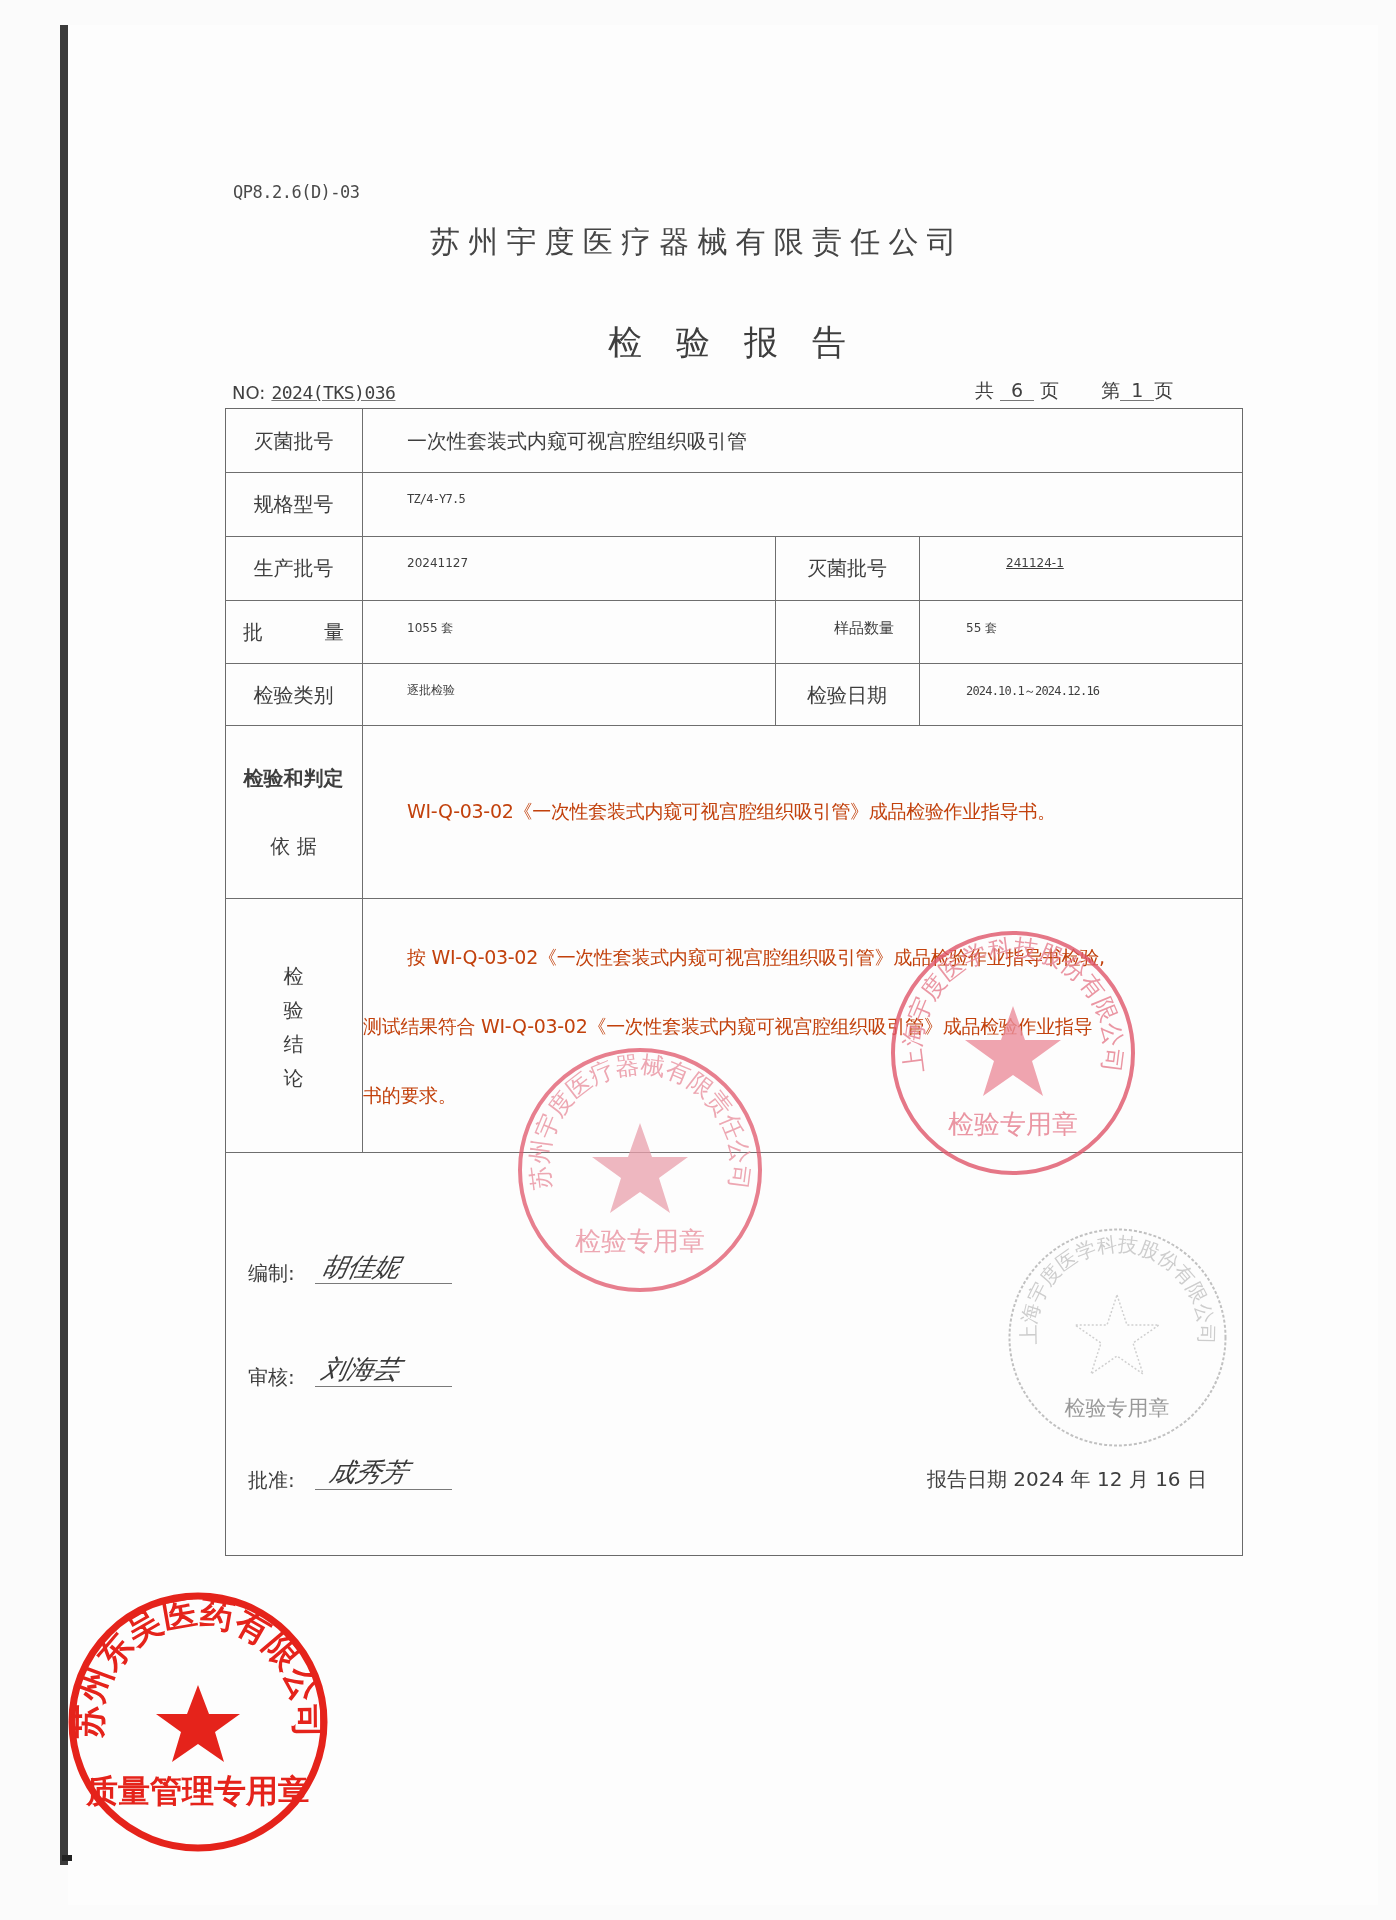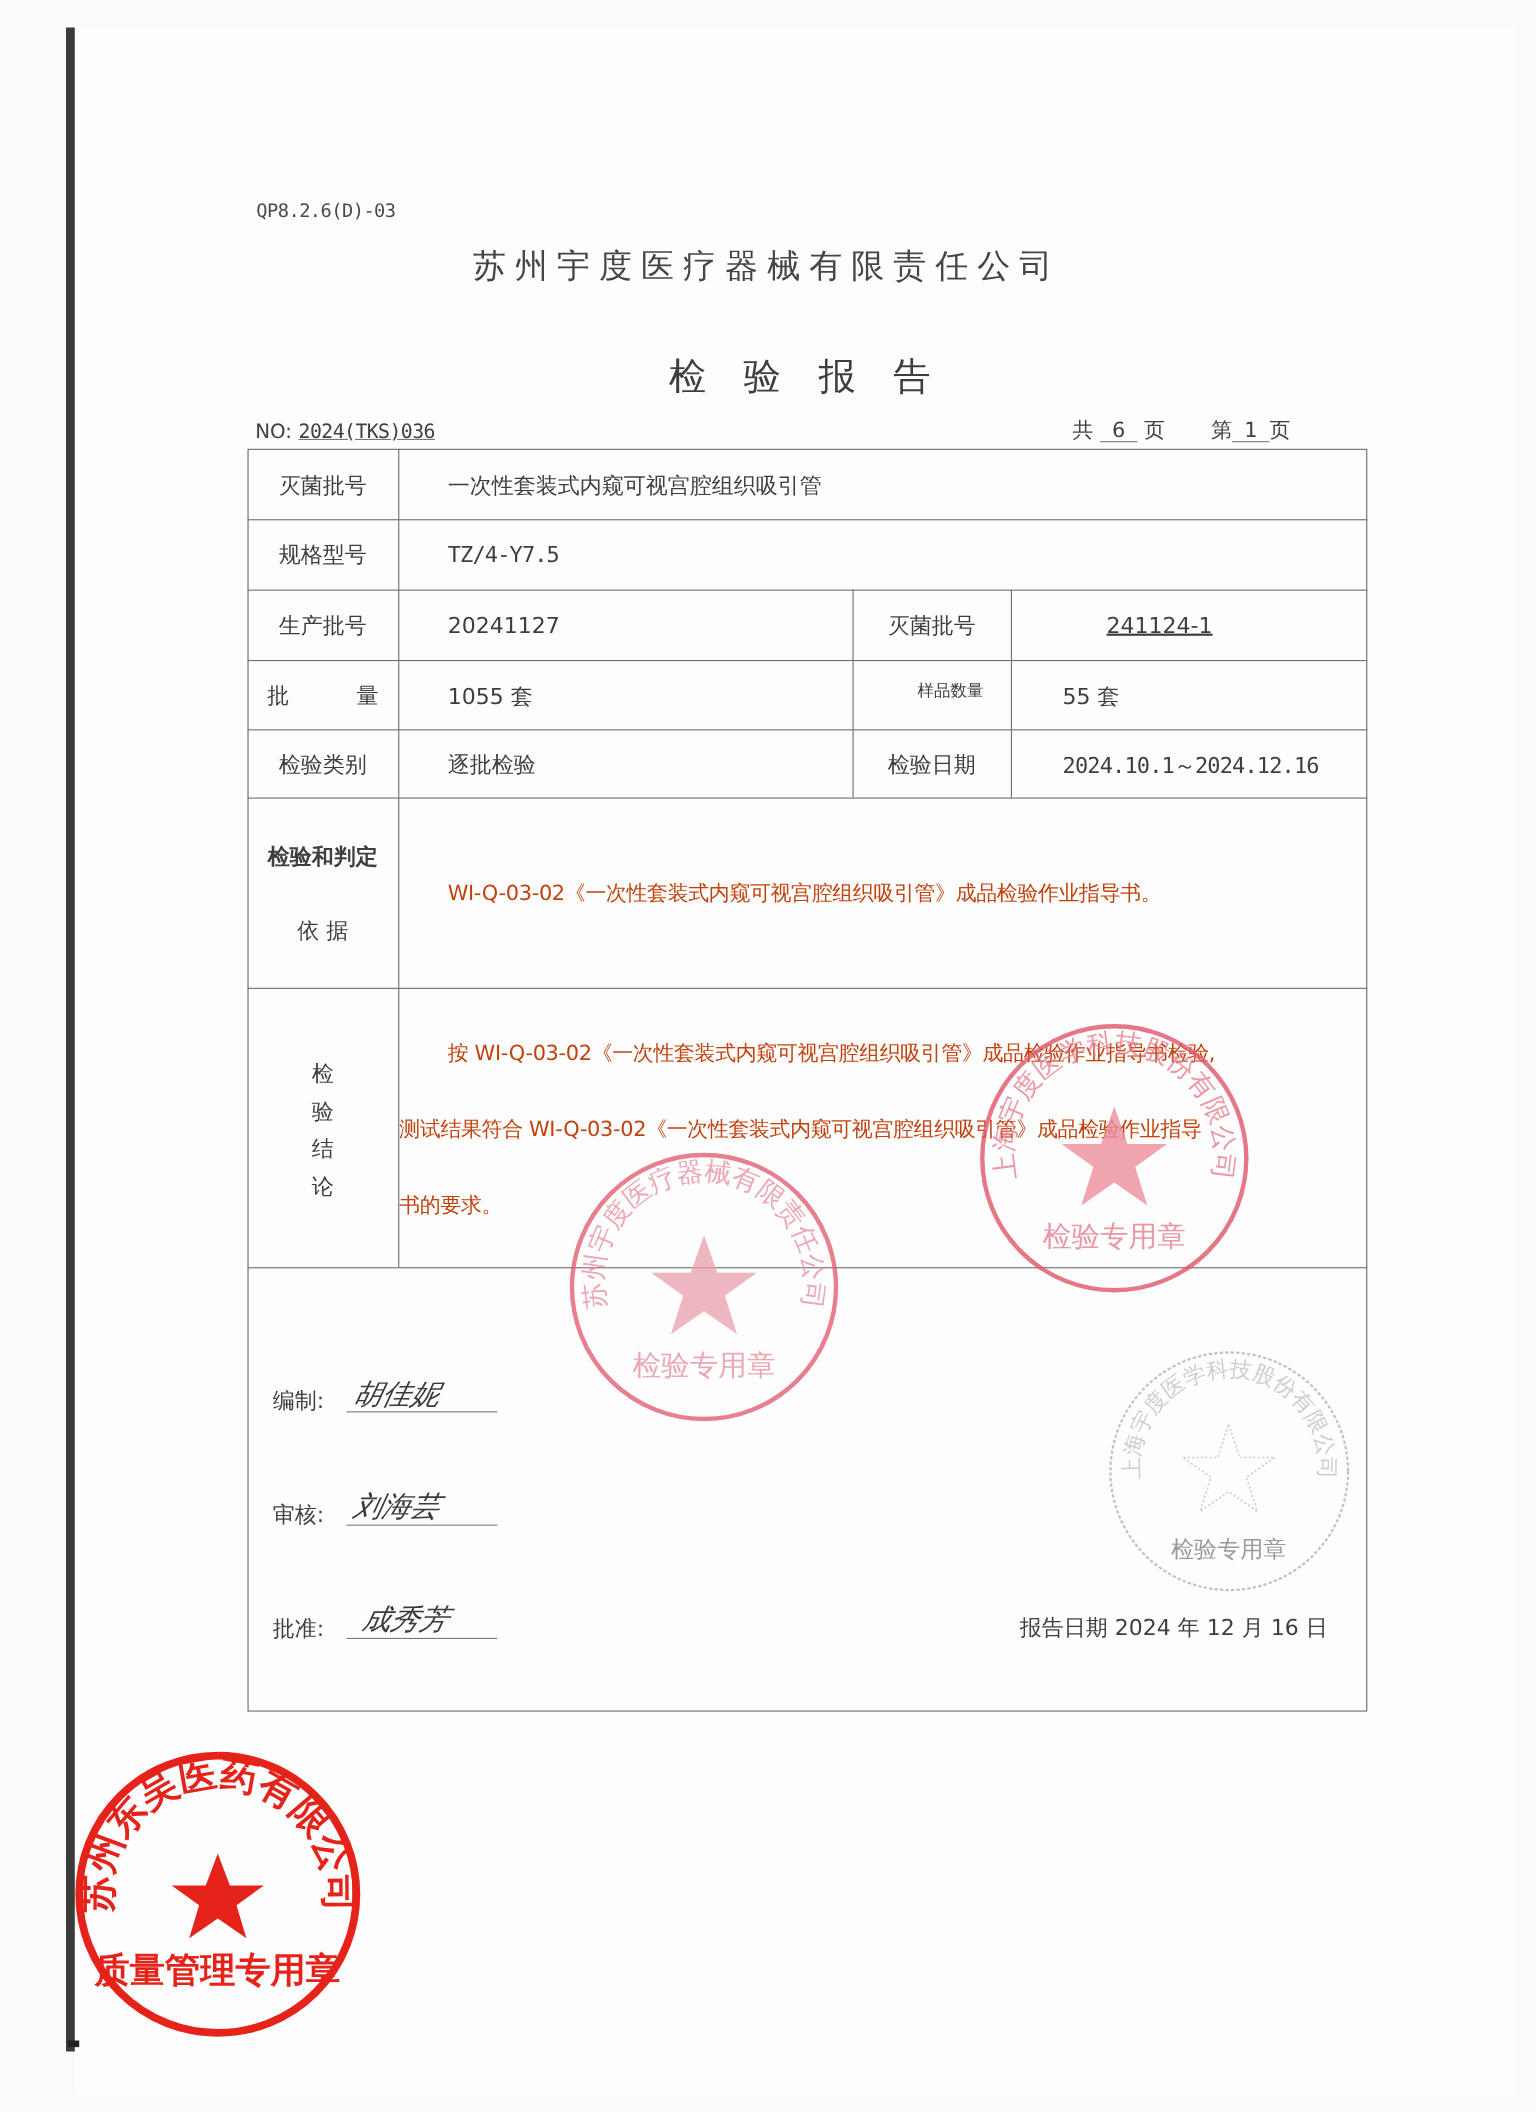--- a/index.html
+++ b/index.html
@@ -29,21 +29,21 @@
   .pages { left:975px; top:378px; font-size:19px; color:#404040; }
   .pages .u { display:inline-block; min-width:34px; text-align:center; border-bottom:1px solid #777; line-height:20px; }
   .pages .gap { display:inline-block; width:30px; }
 
   
   .frame { position:absolute; left:225px; top:408px; width:1018px; height:1148px; border:1.5px solid #6a6a6a; box-sizing:border-box; }
   .hline { position:absolute; height:0; border-top:1.5px solid #6e6e6e; }
   .vline { position:absolute; width:0; border-left:1.5px solid #6e6e6e; }
 
   .cell-label { position:absolute; font-size:20px; color:#3e3e3e; text-align:center; width:137px; left:225px; }
-  .cell-val { position:absolute; font-size:20px; color:#3e3e3e; }
+  .cell-val { position:absolute; font-size:12px; color:#3e3e3e; }
   .mono { font-family:"DejaVu Sans Mono","Liberation Mono",monospace; letter-spacing:-0.8px; }
   .para { position:absolute; font-size:19px; color:#c2410c; letter-spacing:-0.3px;text-align:center; }
 
   .sign-label { position:absolute; font-size:20px; color:#3e3e3e; }
   .sign-line { position:absolute; height:0; border-top:1.5px solid #7a7a7a; width:137px; }
   .signature { position:absolute; font-family:"DejaVu Serif","Liberation Serif",serif; font-style:italic; font-size:26px; color:#3a3a3a; transform:skewX(-12deg); }
   .report-date { left:912px; top:1466px; font-size:20px; color:#3e3e3e;margin-left:15px; }
 
   .stamp { position:absolute; border-radius:50%; box-sizing:border-box; }
   .stamp svg { position:absolute; left:0; top:0; width:100%; height:100%; }

